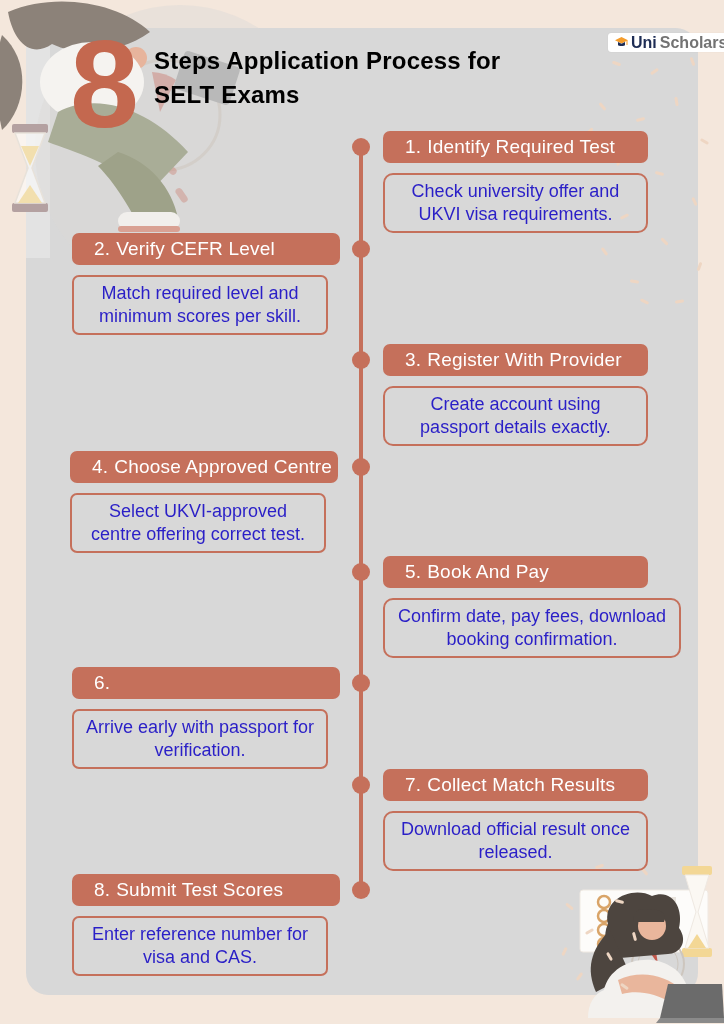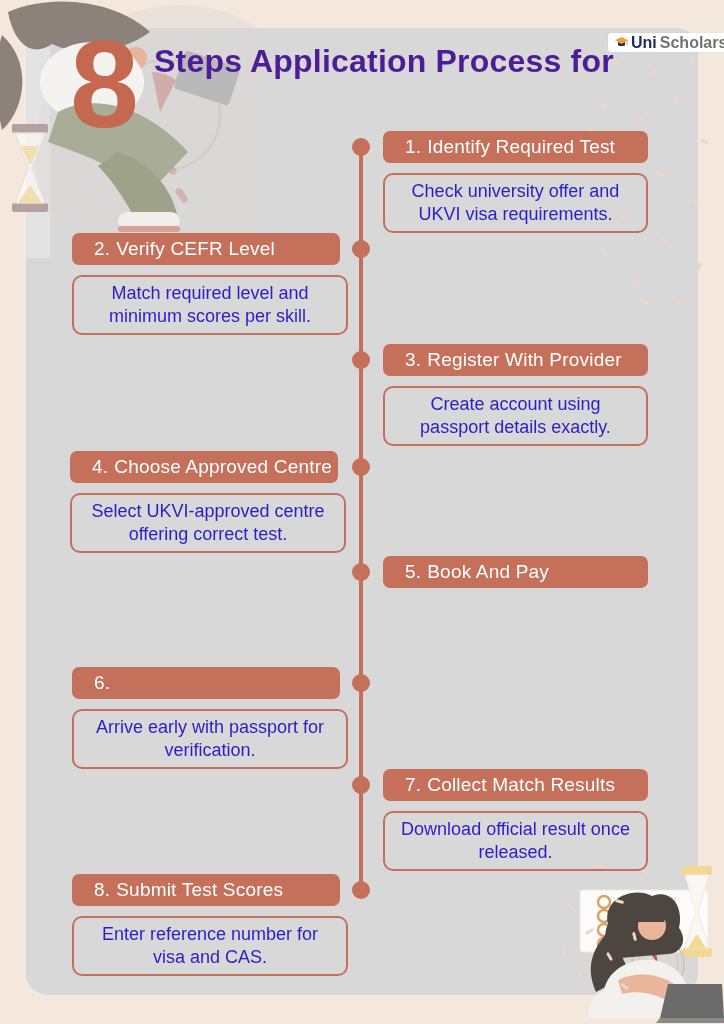--- a/index.html
+++ b/index.html
@@ -4,21 +4,21 @@
 <style>
   html,body{margin:0;padding:0;}
   body{width:724px;height:1024px;font-family:"Liberation Sans",sans-serif;}
   .poster{position:relative;width:724px;height:1024px;background:#f4e7dc;overflow:hidden;}
 
   .card{position:absolute;left:26px;top:28px;width:672px;height:967px;background:#d8d8d8;border-radius:22px;}
   .left-overlay{position:absolute;left:26px;top:28px;width:24px;height:230px;background:rgba(255,255,255,0.28);}
 
   
   .big-number{position:absolute;left:70px;top:22px;font-size:124px;line-height:1;font-weight:600;color:#c4684f;}
-  .title{position:absolute;left:154px;top:44px;color:#4c1d95;font-weight:700;font-size:32px;line-height:34px;letter-spacing:.2px;}
+  .title{position:absolute;left:154px;top:44px;color:#000000;font-weight:700;font-size:24px;line-height:34px;letter-spacing:.2px;}
 
   
   .logo{position:absolute;left:608px;top:33px;background:#ffffff;border-radius:3px;padding:3px 7px;display:flex;align-items:center;gap:3px;box-shadow:0 0 1px rgba(0,0,0,.15);}
   .logo .t{font-size:16px;font-weight:700;line-height:12px;}
   .logo .uni{color:#1e2d55;}
   .logo .sch{color:#737373;}
 
   
   .tl-line{position:absolute;left:359px;top:147px;width:4px;height:743px;background:#c5705b;}
   .dot{position:absolute;left:352px;width:18px;height:18px;border-radius:50%;background:#c5705b;}
@@ -26,21 +26,21 @@
   .d5{top:563px}.d6{top:674px}.d7{top:776px}.d8{top:881px}
 
   
   .step{position:absolute;}
   .step-header{display:flex;align-items:center;height:32px;background:#c5705b;border-radius:7px;color:#ffffff;font-size:19px;font-weight:500;padding-left:22px;box-sizing:border-box;letter-spacing:.2px;}
   .step-header .num{margin-right:6px;}
   .step-desc{margin-top:10px;border:2px solid #c5705b;border-radius:10px;color:#2a1fc7;font-size:18px;font-weight:500;line-height:1.28;text-align:center;display:flex;align-items:center;justify-content:center;padding:5px 10px;box-sizing:border-box;min-height:56px;}
   .right .step-header{width:265px;}
   .right .step-desc{width:265px;}
   .left .step-header{width:268px;}
-  .left .step-desc{width:276px;}
+  .left .step-desc{width:256px;border-radius:7px;}
   .s1{left:383px;top:131px}
   .s2{left:72px;top:233px}
   .s3{left:383px;top:344px}
   .s4{left:70px;top:451px}
   .s5{left:383px;top:556px}
   .s5 .step-desc{width:298px;}
   .s6{left:72px;top:667px}
   .s7{left:383px;top:769px}
   .s8{left:72px;top:874px}
 
@@ -152,20 +152,21 @@
       <div class="confetti" style="left: 630px; top: 935px; transform: rotate(75deg);"></div>
       <div class="confetti" style="left: 595px; top: 865px; transform: rotate(-20deg);"></div>
       <div class="confetti" style="left: 620px; top: 985px; transform: rotate(35deg);"></div>
       <div class="confetti" style="left: 560px; top: 950px; transform: rotate(-65deg);"></div>
       <div class="confetti" style="left: 640px; top: 870px; transform: rotate(50deg);"></div>
     </div>
 
   <div class="big-number">8</div>
   <div class="title">
     <div>Steps Application Process for</div>
+    <div>SELT Exams</div>
   </div>
 
   <div class="logo">
     <svg width="13" height="13" viewBox="0 0 13 13">
       <polygon points="6.5,1 13,4.2 6.5,7.4 0,4.2" fill="#f59d2c"></polygon>
       <path d="M3,6 L3,9 C3,10.4 10,10.4 10,9 L10,6 L6.5,7.8 Z" fill="#1e2d55"></path>
       <line x1="12" y1="4.5" x2="12" y2="9" stroke="#f59d2c" stroke-width="1"></line>
     </svg>
     <span class="t uni">Uni</span>
       <span class="t sch">Scholars</span>
@@ -207,20 +208,21 @@
         <span class="num">4.</span>
         <span>Choose Approved Centre</span>
       </div>
     <div class="step-desc">Select UKVI-approved centre offering correct test.</div>
   </div>
   <div class="step s5 right">
     <div class="step-header">
         <span class="num">5.</span>
         <span>Book And Pay</span>
       </div>
+    <div class="step-desc">Confirm date, pay fees, download booking confirmation.</div>
   </div>
   <div class="step s6 left">
     <div class="step-header">
         <span class="num">6.</span>
       </div>
     <div class="step-desc">Arrive early with passport for verification.</div>
   </div>
   <div class="step s7 right">
     <div class="step-header">
         <span class="num">7.</span>

